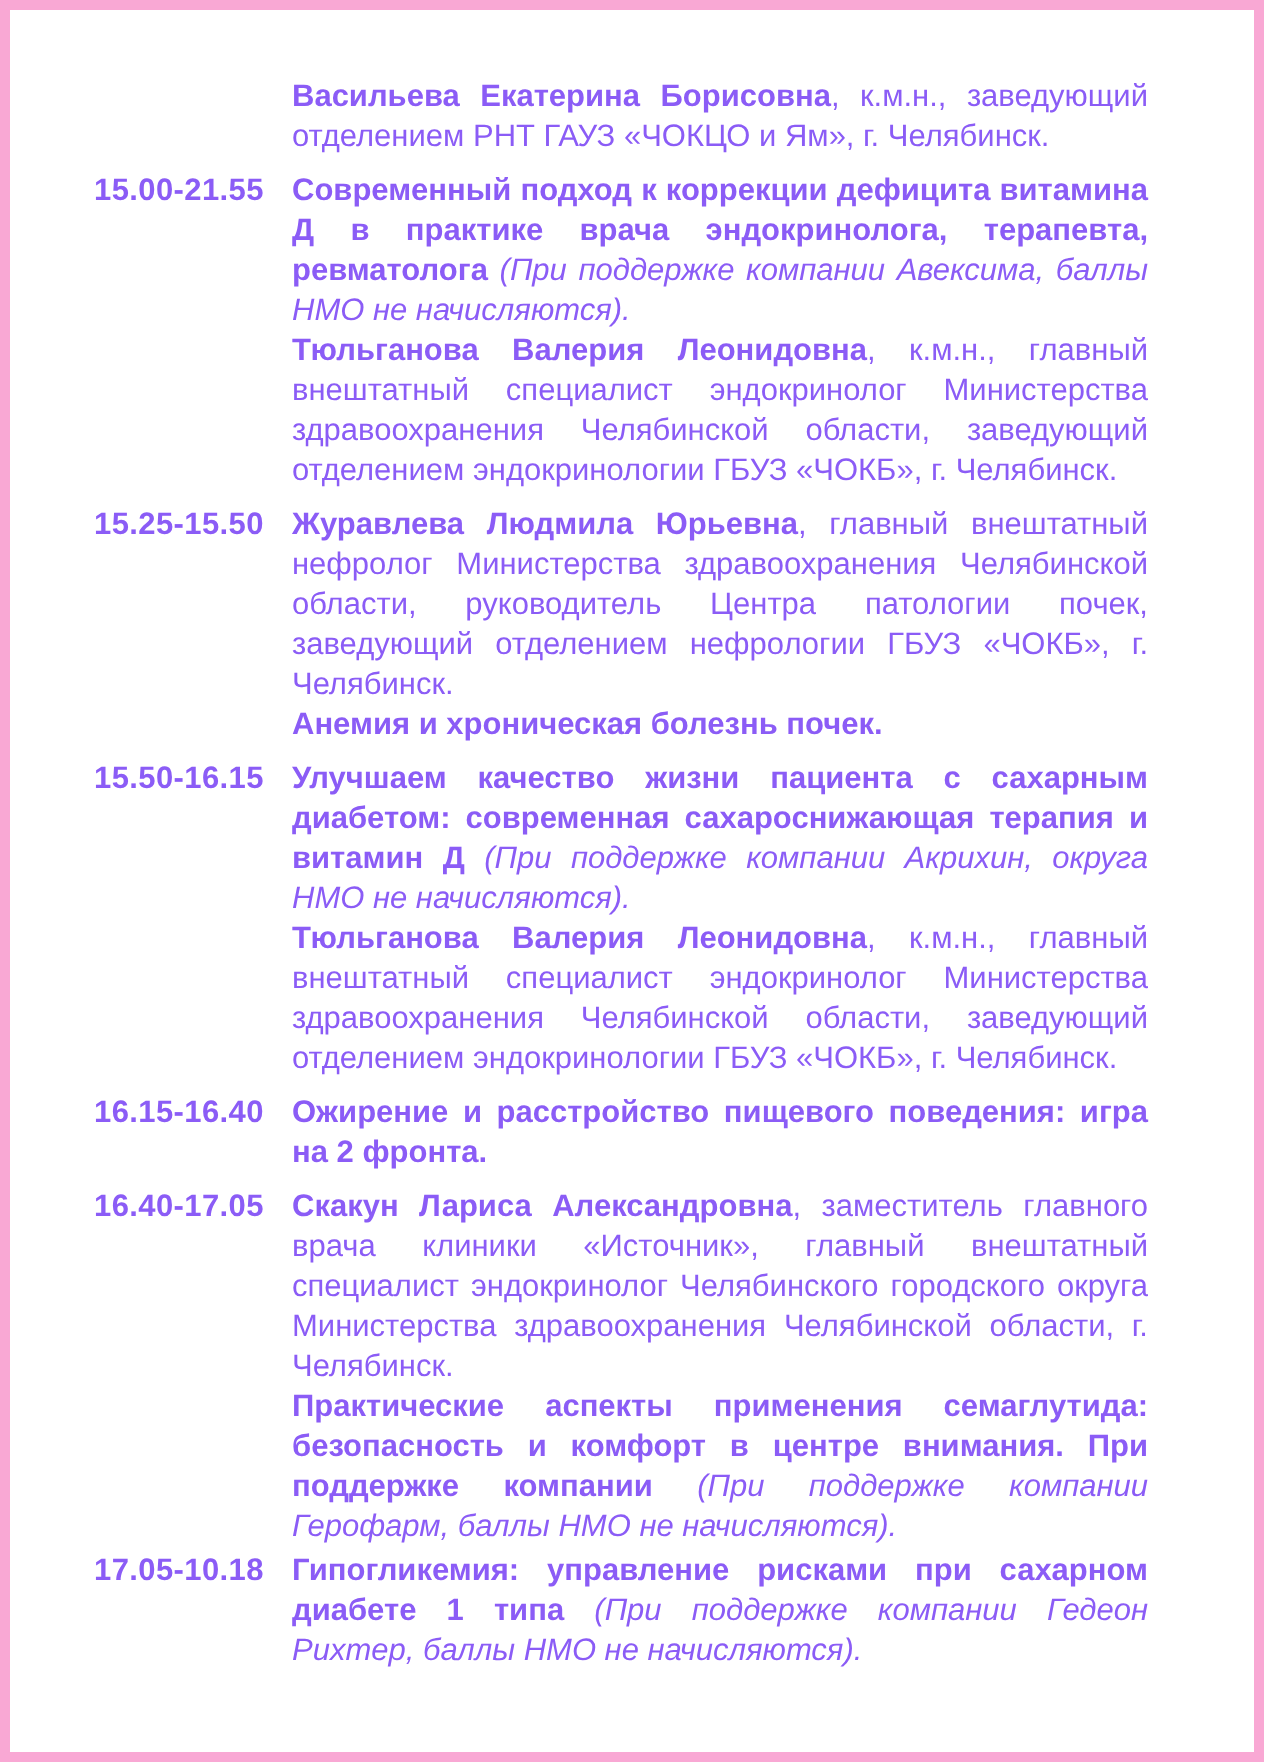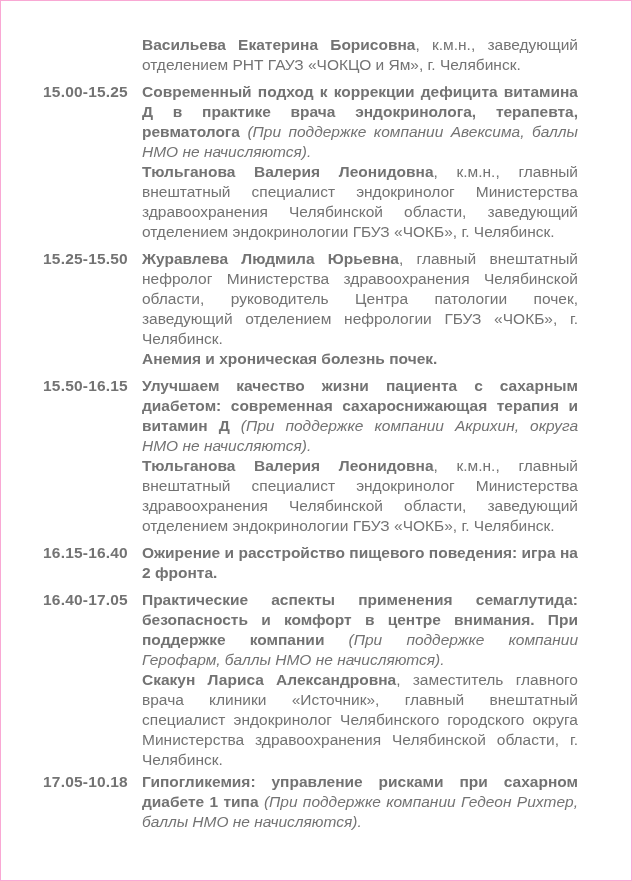--- a/index.html
+++ b/index.html
@@ -7,23 +7,23 @@
     padding: 0;
     background: #ffffff;
     font-family: "Liberation Sans", "DejaVu Sans", sans-serif;
   }
   .page {
     position: relative;
     width: 632px;
     height: 881px;
     box-sizing: border-box;
     background: #ffffff;
-    border: 1px solid #f9a8d4;
+    border: 5px solid #f9a8d4;
     padding: 34px 53px 0 42px;
-    color: #737373;
+    color: #8b5cf6;
     overflow: hidden;
   }
   .schedule {
     width: 100%;
   }
   .schedule-item {
     display: flex;
     align-items: flex-start;
     font-size: 15.5px;
     line-height: 20px;
@@ -58,21 +58,21 @@
 
 <div class="page">
   <div class="schedule">
       <div class="schedule-item">
         <div class="time-cell"></div>
         <div class="details-cell">
           <p><span class="run-bold">Васильева Екатерина Борисовна</span><span class="run-regular">, к.м.н., заведующий отделением РНТ ГАУЗ «ЧОКЦО и Ям», г. Челябинск.</span></p>
         </div>
       </div>
       <div class="schedule-item">
-        <div class="time-cell">15.00-15.25</div>
+        <div class="time-cell">15.00-21.55</div>
         <div class="details-cell">
           <p><span class="run-bold">Современный подход к коррекции дефицита витамина Д в практике врача эндокринолога, терапевта, ревматолога </span><span class="run-italic">(При поддержке компании Авексима, баллы НМО не начисляются).</span></p>
           <p><span class="run-bold">Тюльганова Валерия Леонидовна</span><span class="run-regular">, к.м.н., главный внештатный специалист эндокринолог Министерства здравоохранения Челябинской области, заведующий отделением эндокринологии ГБУЗ «ЧОКБ», г. Челябинск.</span></p>
         </div>
       </div>
       <div class="schedule-item">
         <div class="time-cell">15.25-15.50</div>
         <div class="details-cell">
           <p><span class="run-bold">Журавлева Людмила Юрьевна</span><span class="run-regular">, главный внештатный нефролог Министерства здравоохранения Челябинской области, руководитель Центра патологии почек, заведующий отделением нефрологии ГБУЗ «ЧОКБ», г. Челябинск.</span></p>
           <p><span class="run-bold">Анемия и хроническая болезнь почек.</span></p>
@@ -87,22 +87,22 @@
       </div>
       <div class="schedule-item">
         <div class="time-cell">16.15-16.40</div>
         <div class="details-cell">
           <p><span class="run-bold">Ожирение и расстройство пищевого поведения: игра на 2 фронта.</span></p>
         </div>
       </div>
       <div class="schedule-item">
         <div class="time-cell">16.40-17.05</div>
         <div class="details-cell">
+          <p><span class="run-bold">Скакун Лариса Александровна</span><span class="run-regular">, заместитель главного врача клиники «Источник», главный внештатный специалист эндокринолог Челябинского городского округа Министерства здравоохранения Челябинской области, г. Челябинск.</span></p>
           <p><span class="run-bold">Практические аспекты применения семаглутида: безопасность и комфорт в центре внимания. При поддержке компании </span><span class="run-italic">(При поддержке компании Герофарм, баллы НМО не начисляются).</span></p>
-          <p><span class="run-bold">Скакун Лариса Александровна</span><span class="run-regular">, заместитель главного врача клиники «Источник», главный внештатный специалист эндокринолог Челябинского городского округа Министерства здравоохранения Челябинской области, г. Челябинск.</span></p>
         </div>
       </div>
       <div class="schedule-item">
         <div class="time-cell">17.05-10.18</div>
         <div class="details-cell">
           <p><span class="run-bold">Гипогликемия: управление рисками при сахарном диабете 1 типа </span><span class="run-italic">(При поддержке компании Гедеон Рихтер, баллы НМО не начисляются).</span></p>
         </div>
       </div>
     </div>
 </div>

